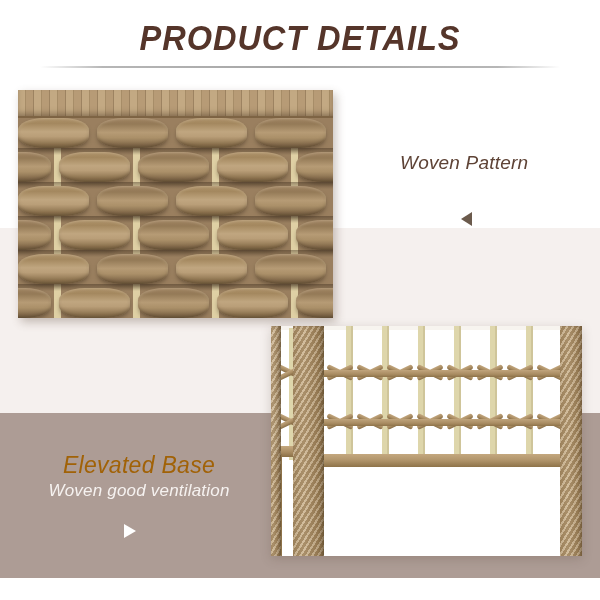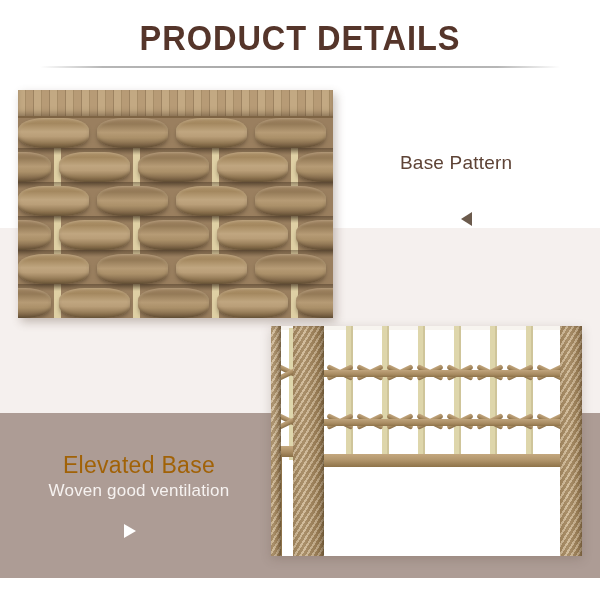--- a/index.html
+++ b/index.html
@@ -7,20 +7,21 @@
     width:600px;height:600px;
     background:#ffffff;
     font-family:"Liberation Sans", sans-serif;
     overflow:hidden;
   }
   #page{
     position:relative;
     width:600px;height:600px;
     background:#ffffff;
     overflow:hidden;
+    font-style:italic;
   }
 
   
   .band{position:absolute;left:0;width:600px;}
   #band-cream{top:228px;height:185px;background:#f5f0ee;}
   #band-mauve{top:413px;height:165px;background:#ad9c95;}
   #band-bottom{top:578px;height:22px;background:#ffffff;}
 
   
   #header-title{
@@ -270,21 +271,21 @@
         <div class="weave-row" style="top: 198px;">
           <div class="weave-seg alt" style="left: -38px; width: 71px;"></div>
           <div class="weave-seg" style="left: 41px; width: 71px;"></div>
           <div class="weave-seg alt" style="left: 120px; width: 71px;"></div>
           <div class="weave-seg" style="left: 199px; width: 71px;"></div>
           <div class="weave-seg alt" style="left: 278px; width: 71px;"></div>
         </div>
       </div>
   </div>
 
-  <div id="woven-label">Base Pattern</div>
+  <div id="woven-label">Woven Pattern</div>
   <div id="woven-arrow"></div>
 
   <div id="base-title">Elevated Base</div>
   <div id="base-subtitle">Woven good ventilation</div>
   <div id="base-arrow"></div>
 
   <div id="base-card">
     <div id="card-clip">
       <div id="card-topedge"></div>
       <div id="slats"></div>

